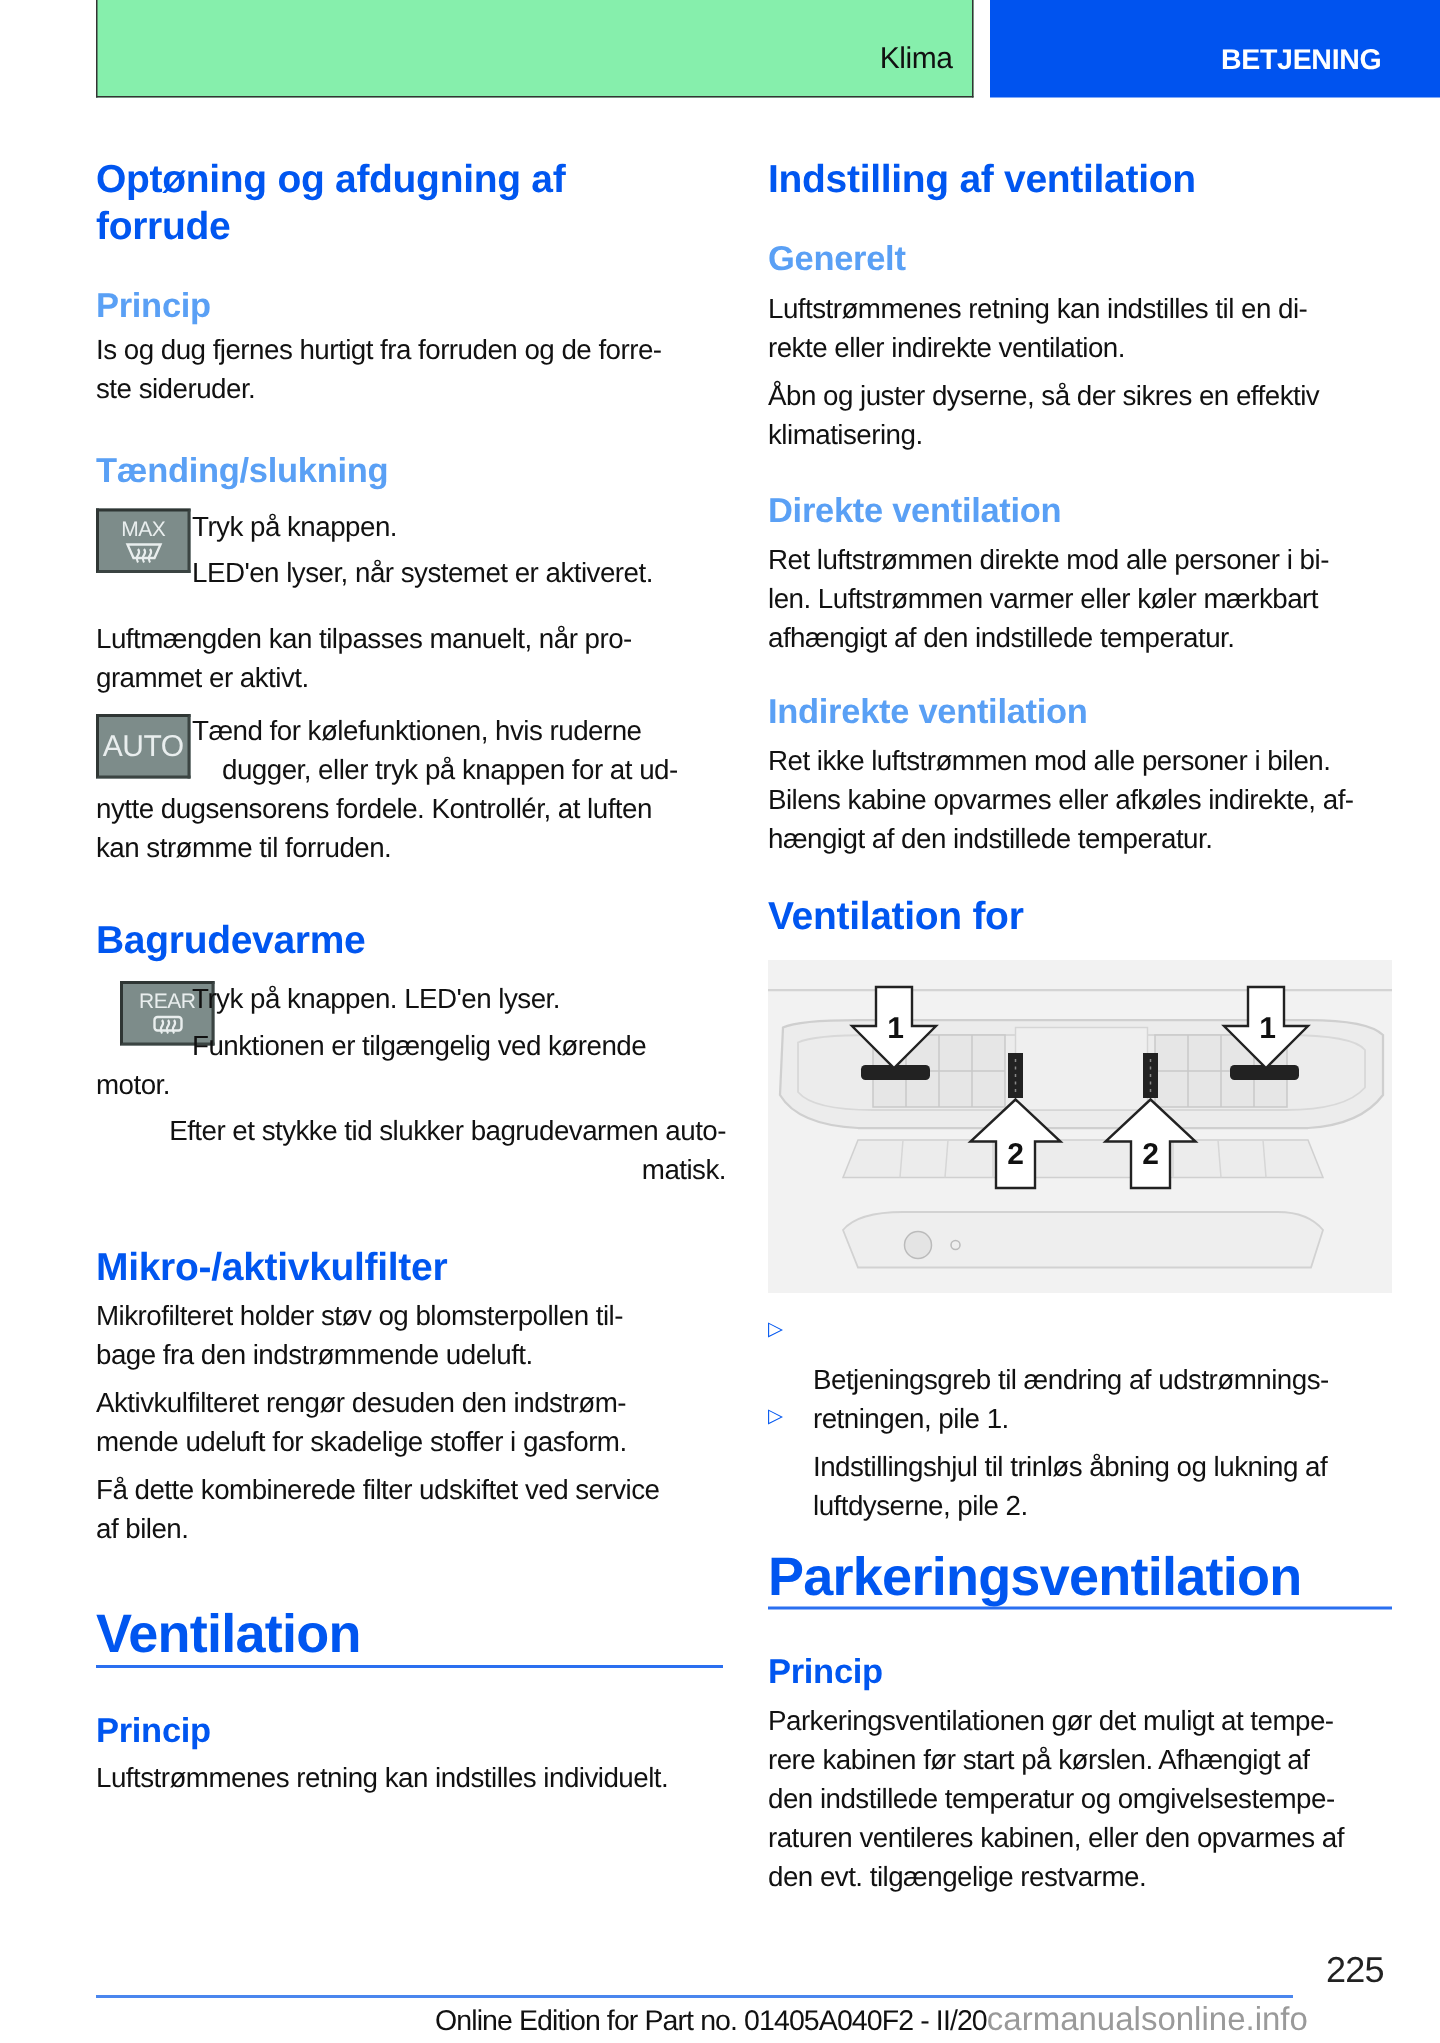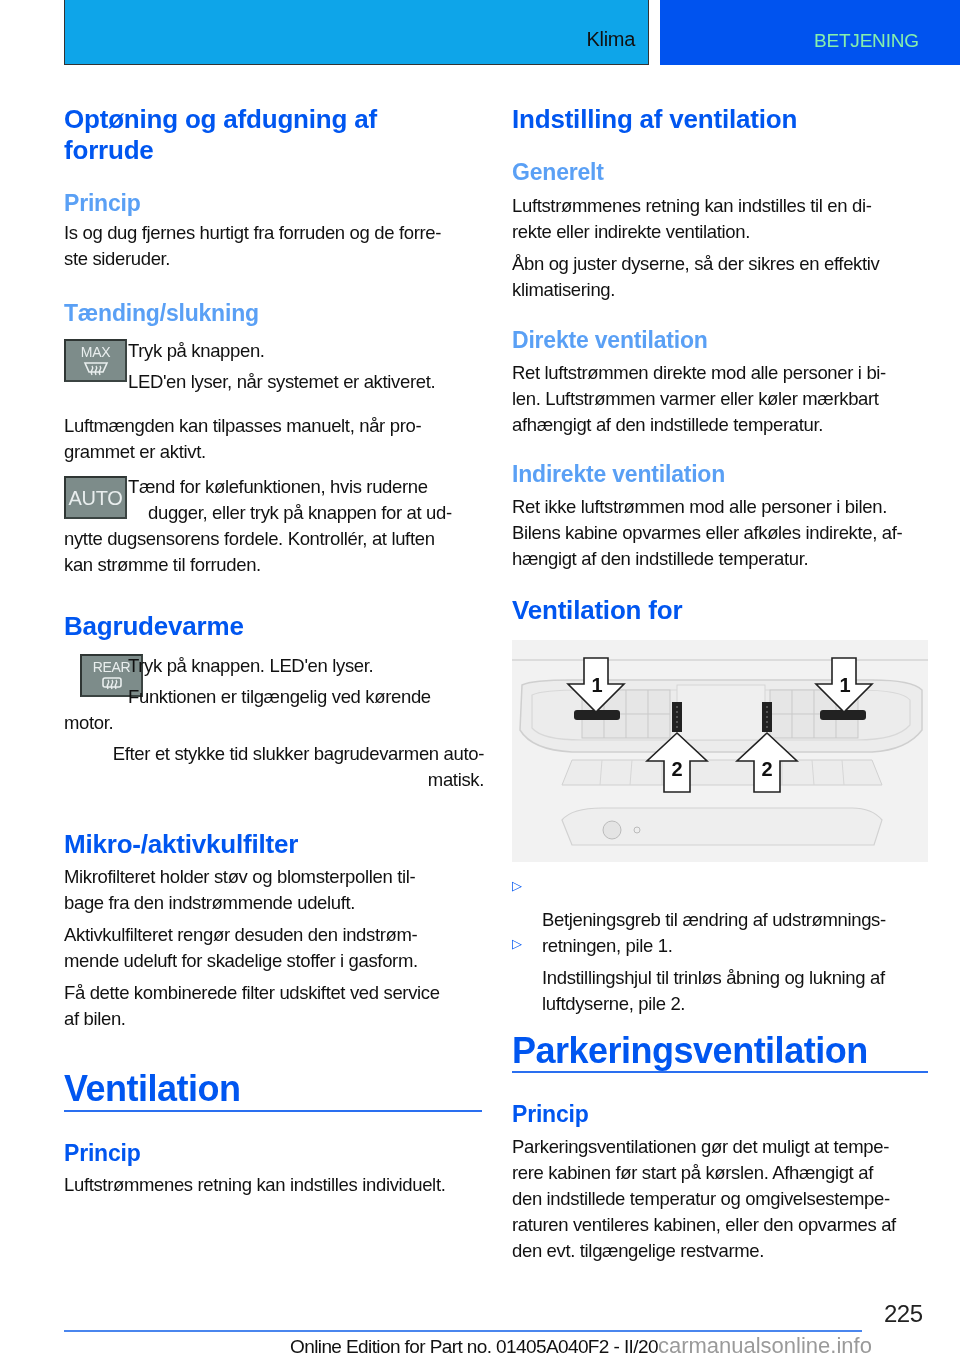--- a/index.html
+++ b/index.html
@@ -1,23 +1,23 @@
 <!DOCTYPE html>
 <html><head>
 <meta charset="utf-8">
 <style>
   * { box-sizing: border-box; margin: 0; padding: 0; }
   html, body { width: 960px; height: 1362px; background: #ffffff; overflow: hidden; }
   body { position: relative; font-family: "Liberation Sans", sans-serif; color: #111; }
 
   
-  .hdr-box { position: absolute; left: 64px; top: 0; width: 585px; height: 65px; border: 1.5px solid #333; border-top: none; background: #0ea5e9; }
+  .hdr-box { position: absolute; left: 64px; top: 0; width: 585px; height: 65px; border: 1.5px solid #333; border-top: none; background: #86efac; }
   .hdr-box .lbl { position: absolute; right: 13px; top: 28px; font-size: 20px; color: #111; letter-spacing: -0.3px; }
   .hdr-tab { position: absolute; left: 660px; top: 0; width: 300px; height: 65px; background: #0053ef; }
-  .hdr-tab .lbl { position: absolute; left: 154px; top: 30px; font-size: 19px; font-weight: normal; color: #86efac; letter-spacing: -0.2px; }
+  .hdr-tab .lbl { position: absolute; left: 154px; top: 30px; font-size: 19px; font-weight: bold; color: #ffffff; letter-spacing: -0.2px; }
 
   .col { position: absolute; top: 0; }
   .col-left { left: 64px; width: 418px; }
   .col-right { left: 512px; width: 416px; }
 
   .abs { position: absolute; }
   .h1 { font-size: 26px; font-weight: bold; color: #0056f0; line-height: 31px; letter-spacing: -0.2px; }
   .h2 { font-size: 23px; font-weight: bold; line-height: 28px; letter-spacing: -0.2px; }
   .h2.light { color: #5aa0f5; }
   .h2.dark { color: #0056f0; }

